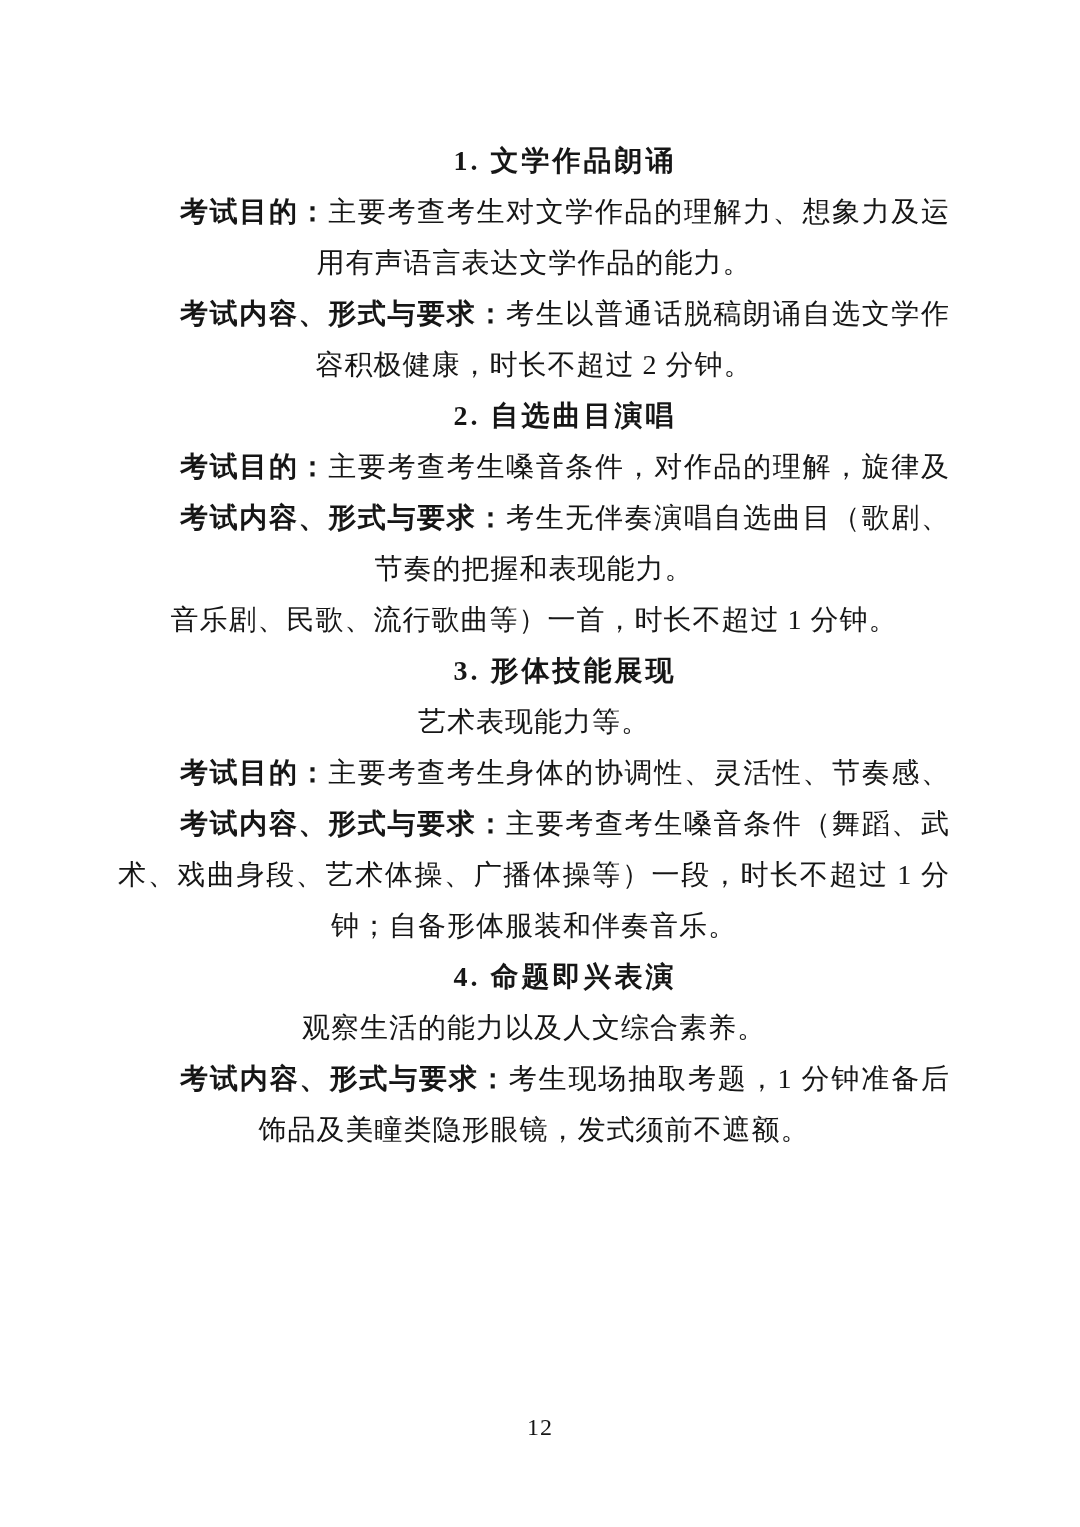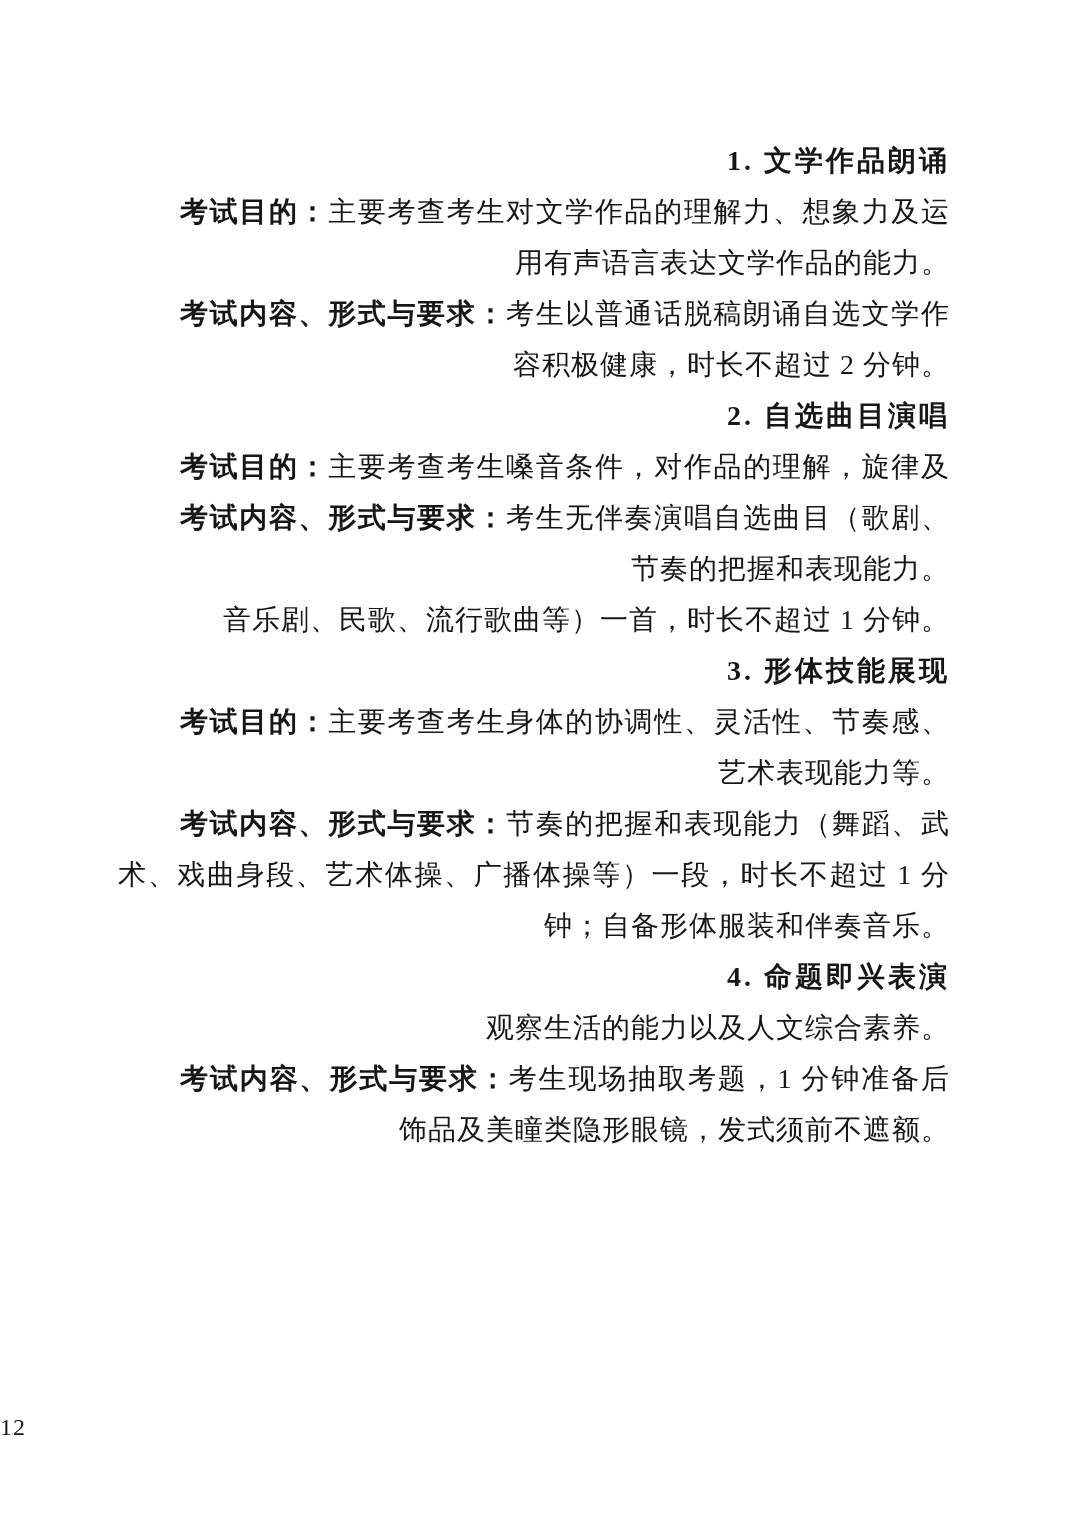--- a/index.html
+++ b/index.html
@@ -21,21 +21,21 @@
     left: 118px;
     top: 135px;
     width: 832px;
   }
   .line {
     height: 51px;
     line-height: 51px;
     font-size: 28px;
     letter-spacing: 1px;
     white-space: nowrap;
-    text-align: right;
+    text-align: center;
   }
   .line.justify {
     text-align: justify;
     text-align-last: justify;
     text-justify: inter-character;
   }
   .line.indent {
     text-indent: 62px;
   }
   .line.heading {
@@ -44,20 +44,21 @@
     text-indent: 62px;
   }
   .bold {
     font-weight: bold;
   }
   .page-number {
     position: absolute;
     left: 0;
     top: 1412px;
     width: 100%;
+    text-align: center;
     font-size: 24px;
     line-height: 30px;
     letter-spacing: 1px;
     color: #161616;
   }
 </style>
 </head>
 <body>
 
 <div class="page">
@@ -66,23 +67,23 @@
       <div class="line indent justify"><span class="bold">考试目的：</span><span class="reg">主要考查考生对文学作品的理解力、想象力及运</span></div>
       <div class="line"><span class="reg">用有声语言表达文学作品的能力。</span></div>
       <div class="line indent justify"><span class="bold">考试内容、形式与要求：</span><span class="reg">考生以普通话脱稿朗诵自选文学作</span></div>
       <div class="line"><span class="reg">容积极健康，时长不超过 2 分钟。</span></div>
       <div class="line heading">2. 自选曲目演唱</div>
       <div class="line indent justify"><span class="bold">考试目的：</span><span class="reg">主要考查考生嗓音条件，对作品的理解，旋律及</span></div>
       <div class="line indent justify"><span class="bold">考试内容、形式与要求：</span><span class="reg">考生无伴奏演唱自选曲目（歌剧、</span></div>
       <div class="line"><span class="reg">节奏的把握和表现能力。</span></div>
       <div class="line"><span class="reg">音乐剧、民歌、流行歌曲等）一首，时长不超过 1 分钟。</span></div>
       <div class="line heading">3. 形体技能展现</div>
+      <div class="line"><span class="reg">艺术表现能力等。</span></div>
       <div class="line indent justify"><span class="bold">考试目的：</span><span class="reg">主要考查考生身体的协调性、灵活性、节奏感、</span></div>
-      <div class="line"><span class="reg">艺术表现能力等。</span></div>
-      <div class="line indent justify"><span class="bold">考试内容、形式与要求：</span><span class="reg">节奏的把握和表现能力（舞蹈、武</span></div>
+      <div class="line indent justify"><span class="bold">考试内容、形式与要求：</span><span class="reg">主要考查考生嗓音条件（舞蹈、武</span></div>
       <div class="line justify"><span class="reg">术、戏曲身段、艺术体操、广播体操等）一段，时长不超过 1 分</span></div>
       <div class="line"><span class="reg">钟；自备形体服装和伴奏音乐。</span></div>
       <div class="line heading">4. 命题即兴表演</div>
       <div class="line"><span class="reg">观察生活的能力以及人文综合素养。</span></div>
       <div class="line indent justify"><span class="bold">考试内容、形式与要求：</span><span class="reg">考生现场抽取考题，1 分钟准备后</span></div>
       <div class="line"><span class="reg">饰品及美瞳类隐形眼镜，发式须前不遮额。</span></div>
     </div>
   <div class="page-number">12</div>
 </div>
 

